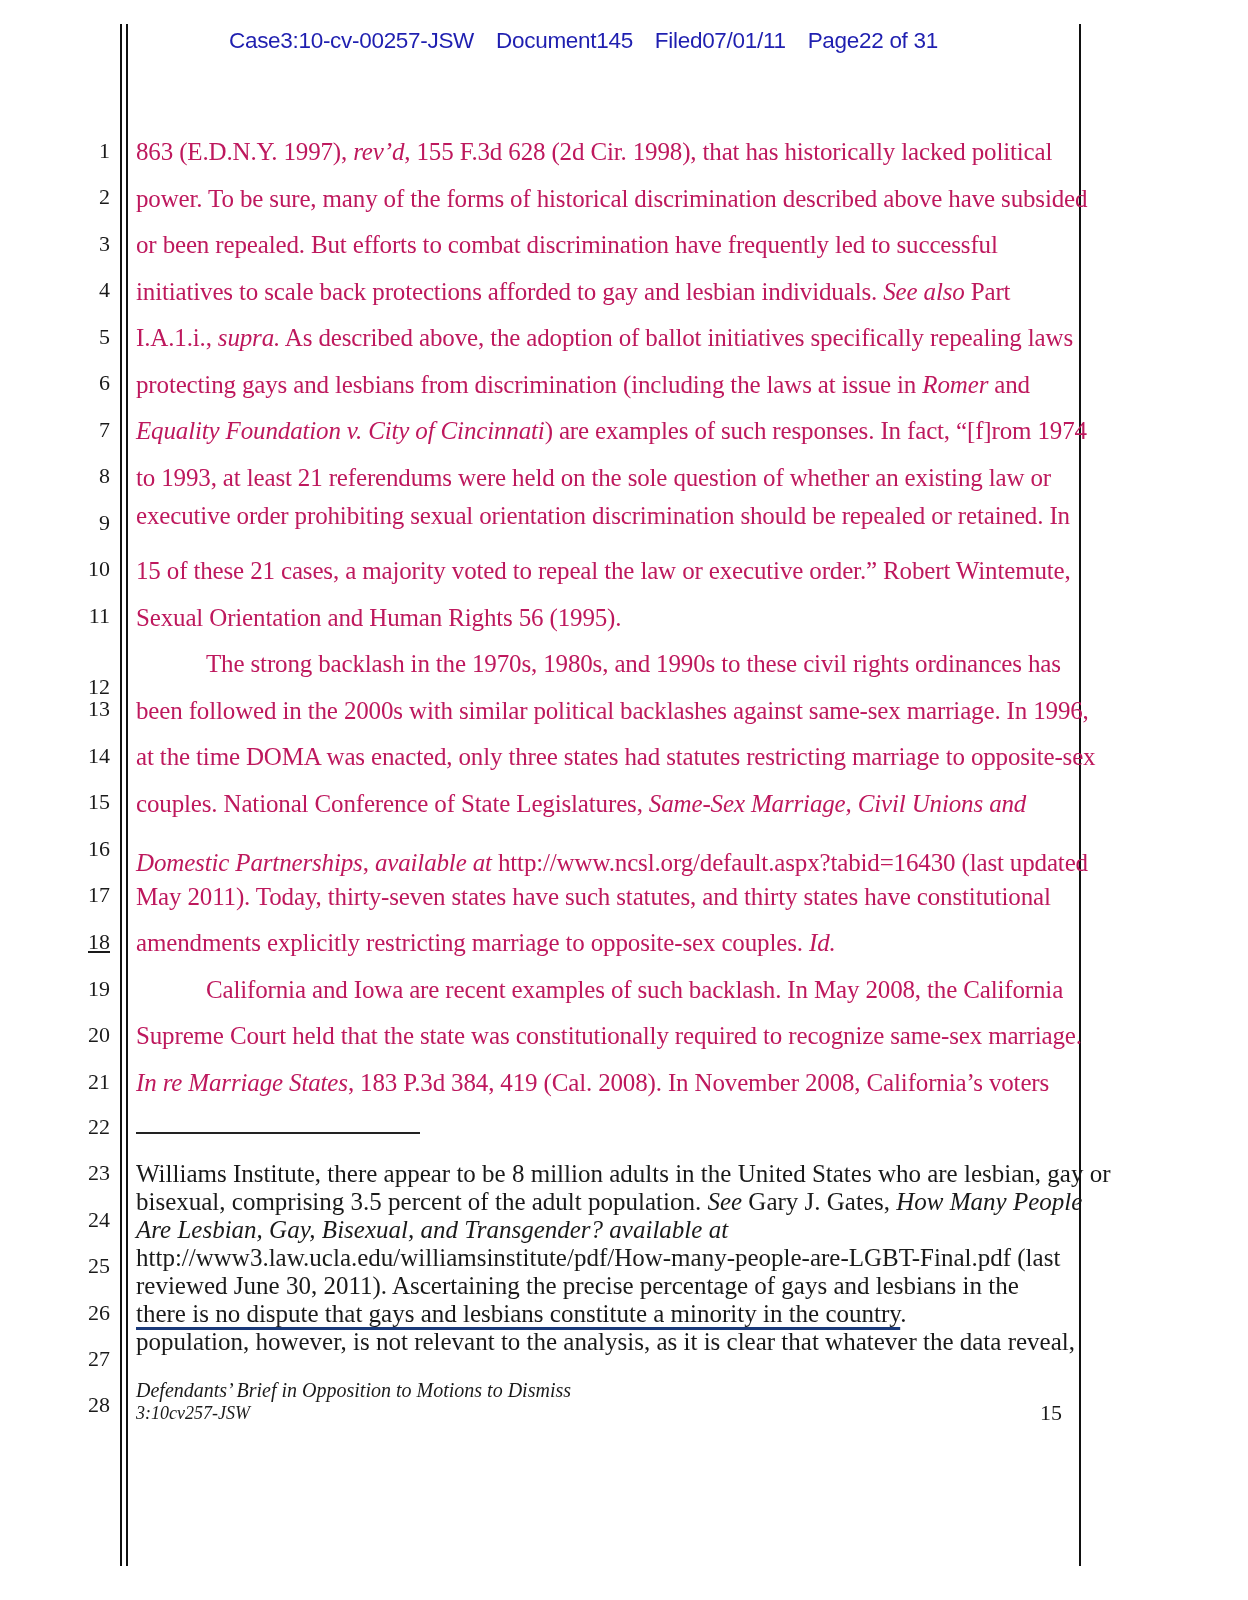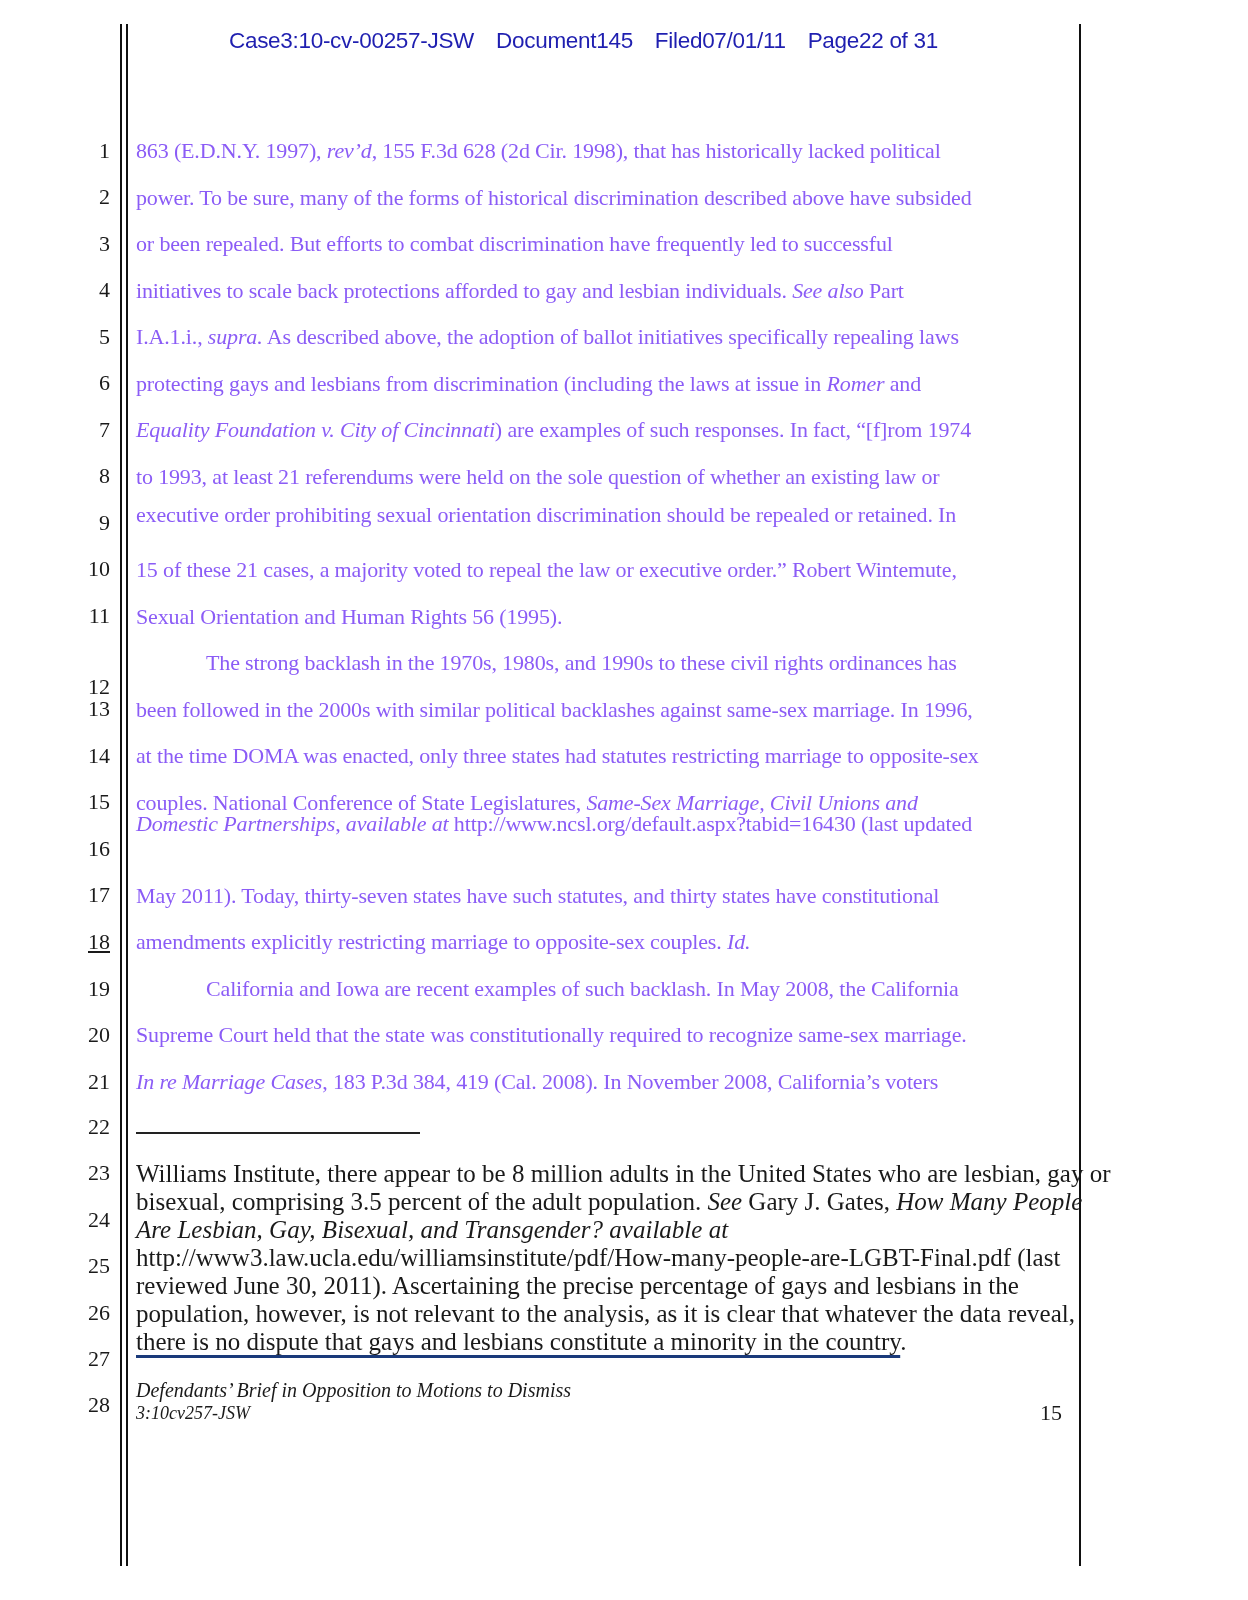--- a/index.html
+++ b/index.html
@@ -3,21 +3,21 @@
 <meta charset="utf-8">
 <style>
   html, body { margin: 0; padding: 0; background: #ffffff; }
   body { width: 1248px; height: 1600px; position: relative; overflow: hidden; font-family: "Liberation Serif", "DejaVu Serif", serif; color: #1a1a1a; }
   .header-stamp { position: absolute; top: 28px; left: 229px; font-family: "Liberation Sans", "DejaVu Sans", sans-serif; font-size: 22.5px; color: #1f1fb0; letter-spacing: -0.3px; white-space: nowrap; }
   .header-stamp span { margin-right: 22px; }
   .rule-left-1 { position: absolute; left: 120px; top: 24px; width: 2px; height: 1542px; background: #111; }
   .rule-left-2 { position: absolute; left: 126px; top: 24px; width: 2px; height: 1542px; background: #111; }
   .rule-right { position: absolute; left: 1079px; top: 24px; width: 2px; height: 1542px; background: #111; }
   .line-num { position: absolute; left: 70px; width: 40px; text-align: right; font-size: 22px; color: #1a1a1a; }
-  .body-line { position: absolute; left: 136px; font-size: 22px; white-space: nowrap; color: #8b5cf6; letter-spacing: -0.15px; }
+  .body-line { position: absolute; left: 136px; font-size: 25px; white-space: nowrap; color: #be185d; letter-spacing: -0.15px; }
   .indent { padding-left: 70px; }
   i { font-style: italic; }
   .fn-rule { position: absolute; left: 136px; top: 1132px; width: 284px; height: 2px; background: #222; }
   .footnote { position: absolute; left: 136px; top: 1160px; width: 940px; font-size: 25px; line-height: 28px; color: #1a1a1a; }
   .footnote .fl { white-space: nowrap; display: block; }
   .underline-blue { text-decoration: underline; text-decoration-color: #1a3a7a; text-decoration-thickness: 3px; text-underline-offset: 5px; }
   .footer-title { position: absolute; left: 136px; top: 1379px; font-size: 20px; font-style: italic; color: #1a1a1a; }
   .footer-case { position: absolute; left: 136px; top: 1403px; font-size: 18px; font-style: italic; color: #1a1a1a; }
   .footer-page { position: absolute; left: 1040px; top: 1400px; font-size: 22px; color: #1a1a1a; }
 </style>
@@ -71,34 +71,34 @@
     <div class="body-line" style="top: 370.75px;"><span>protecting gays and lesbians from discrimination (including the laws at issue in </span><i>Romer</i><span> and</span></div>
     <div class="body-line" style="top: 417.3px;"><i>Equality Foundation v. City of Cincinnati</i><span>) are examples of such responses.  In fact, “[f]rom 1974</span></div>
     <div class="body-line" style="top: 463.85px;"><span>to 1993, at least 21 referendums were held on the sole question of whether an existing law or</span></div>
     <div class="body-line" style="top: 502px;"><span>executive order prohibiting sexual orientation discrimination should be repealed or retained.  In</span></div>
     <div class="body-line" style="top: 556.95px;"><span>15 of these 21 cases, a majority voted to repeal the law or executive order.”  Robert Wintemute,</span></div>
     <div class="body-line" style="top: 603.5px;"><span>Sexual Orientation and Human Rights 56 (1995).</span></div>
     <div class="body-line indent" style="top: 650.05px;"><span>The strong backlash in the 1970s, 1980s, and 1990s to these civil rights ordinances has</span></div>
     <div class="body-line" style="top: 696.6px;"><span>been followed in the 2000s with similar political backlashes against same-sex marriage.  In 1996,</span></div>
     <div class="body-line" style="top: 743.15px;"><span>at the time DOMA was enacted, only three states had statutes restricting marriage to opposite-sex</span></div>
     <div class="body-line" style="top: 789.7px;"><span>couples.  National Conference of State Legislatures, </span><i>Same-Sex Marriage, Civil Unions and</i></div>
-    <div class="body-line" style="top: 811px;"><i>Domestic Partnerships</i><span>, </span><i>available at</i><span> http://www.ncsl.org/default.aspx?tabid=16430 (last updated</span></div>
+    <div class="body-line" style="top: 849px;"><i>Domestic Partnerships</i><span>, </span><i>available at</i><span> http://www.ncsl.org/default.aspx?tabid=16430 (last updated</span></div>
     <div class="body-line" style="top: 882.8px;"><span>May 2011). Today, thirty-seven states have such statutes, and thirty states have constitutional</span></div>
     <div class="body-line" style="top: 929.35px;"><span>amendments explicitly restricting marriage to opposite-sex couples.  </span><i>Id.</i></div>
     <div class="body-line indent" style="top: 975.9px;"><span>California and Iowa are recent examples of such backlash.  In May 2008, the California</span></div>
     <div class="body-line" style="top: 1022.45px;"><span>Supreme Court held that the state was constitutionally required to recognize same-sex marriage.</span></div>
-    <div class="body-line" style="top: 1069px;"><i>In re Marriage Cases</i><span>, 183 P.3d 384, 419 (Cal. 2008).  In November 2008, California’s voters</span></div>
+    <div class="body-line" style="top: 1069px;"><i>In re Marriage States</i><span>, 183 P.3d 384, 419 (Cal. 2008).  In November 2008, California’s voters</span></div>
   </div>
 
 <div class="fn-rule"></div>
 <div class="footnote" id="footnote">
     <span class="fl"><span>Williams Institute, there appear to be 8 million adults in the United States who are lesbian, gay or</span></span>
     <span class="fl"><span>bisexual, comprising 3.5 percent of the adult population.  </span><i>See</i><span> Gary J. Gates, </span><i>How Many People</i></span>
     <span class="fl"><i>Are Lesbian, Gay, Bisexual, and Transgender? available at</i></span>
     <span class="fl"><span>http://www3.law.ucla.edu/williamsinstitute/pdf/How-many-people-are-LGBT-Final.pdf (last</span></span>
     <span class="fl"><span>reviewed June 30, 2011).  Ascertaining the precise percentage of gays and lesbians in the</span></span>
+    <span class="fl"><span class="underline-blue">there is no dispute that gays and lesbians constitute a minority in the country</span><span>.</span></span>
     <span class="fl"><span>population, however, is not relevant to the analysis, as it is clear that whatever the data reveal,</span></span>
-    <span class="fl"><span class="underline-blue">there is no dispute that gays and lesbians constitute a minority in the country</span><span>.</span></span>
   </div>
 
 <div class="footer-title">Defendants’ Brief in Opposition to Motions to Dismiss</div>
 <div class="footer-case">3:10cv257-JSW</div>
 <div class="footer-page">15</div>
 
 </body></html>

